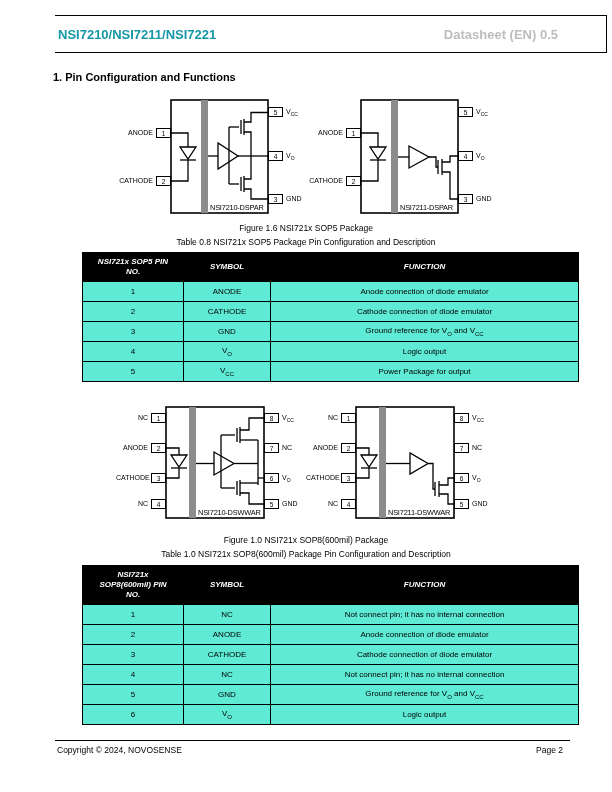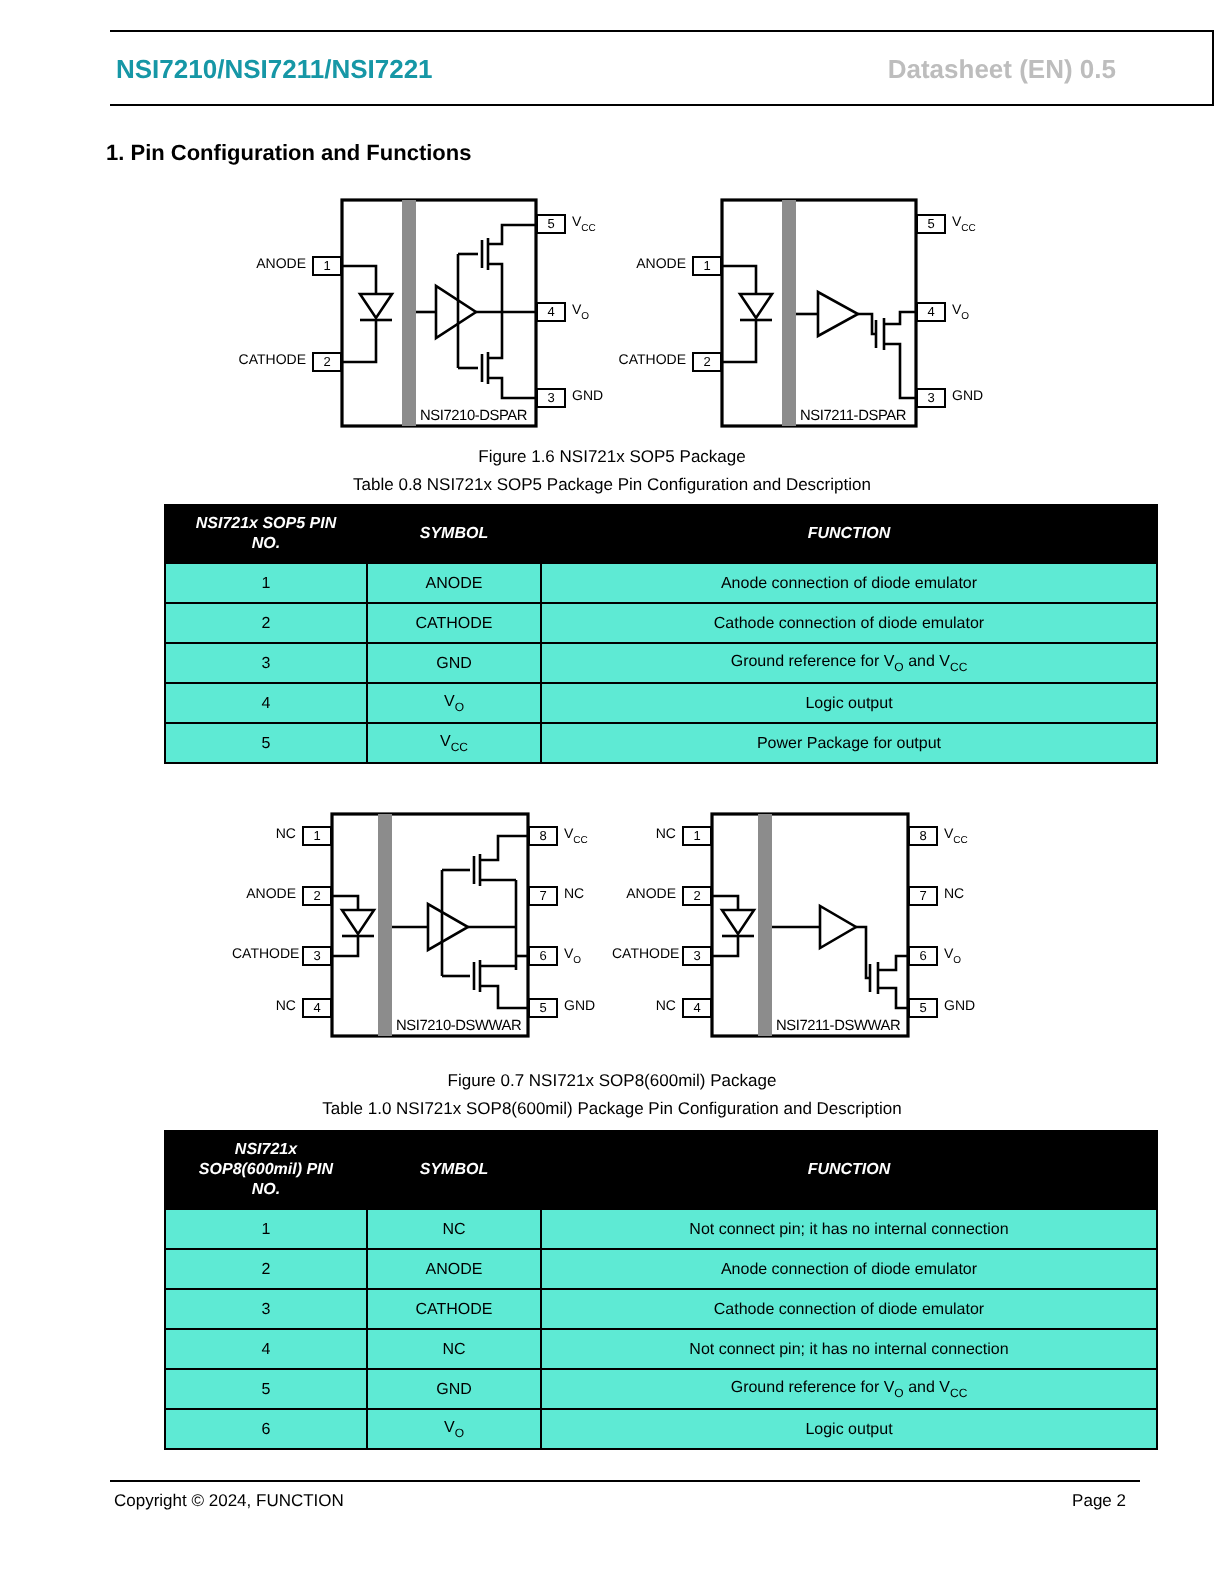--- a/index.html
+++ b/index.html
@@ -247,21 +247,21 @@
     <span class="plabel pll" style="top:71px;width:32px">CATHODE</span>
     <span class="plabel pll" style="top:97px;width:32px">NC</span>
     <span class="plabel" style="left:166px;top:11px"><span>V</span><sub>CC</sub></span>
     <span class="plabel" style="left:166px;top:41px">NC</span>
     <span class="plabel" style="left:166px;top:71px"><span>V</span><sub>O</sub></span>
     <span class="plabel" style="left:166px;top:97px">GND</span>
     <span class="chipname" style="left:82px;top:106px">NSI7211-DSWWAR</span>
   </div>
 </div>
 
-<div class="caption" style="top:535px">Figure 0.7 NSI721x SOP8(600mil) Package</div>
+<div class="caption" style="top:535px">Figure 1.0 NSI721x SOP8(600mil) Package</div>
 <div class="caption" style="top:549px">Table 1.0 NSI721x SOP8(600mil) Package Pin Configuration and Description</div>
 
 <table class="pin-table" style="top:565px">
   <colgroup>
       <col style="width:101px">
       <col style="width:87px">
       <col style="width:308px">
     </colgroup>
   <thead>
     <tr>
@@ -300,14 +300,14 @@
     </tr>
     <tr>
       <td>6</td>
       <td><span>V</span><sub>O</sub></td>
       <td>Logic output</td>
     </tr>
   </tbody>
 </table>
 
 <div class="frule"></div>
-<div class="fcopy">Copyright © 2024, FUNCTION</div>
+<div class="fcopy">Copyright © 2024, NOVOSENSE</div>
 <div class="fpage">Page 2</div>
 
 </body></html>

